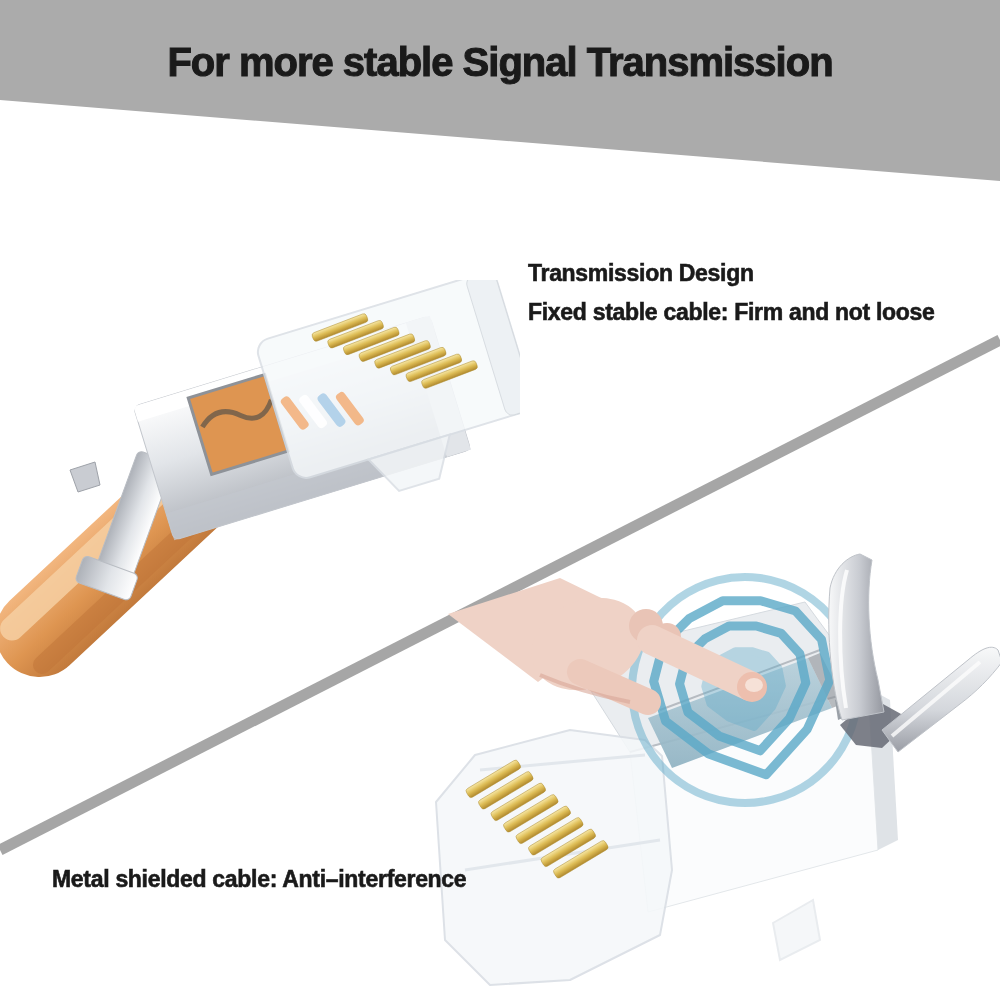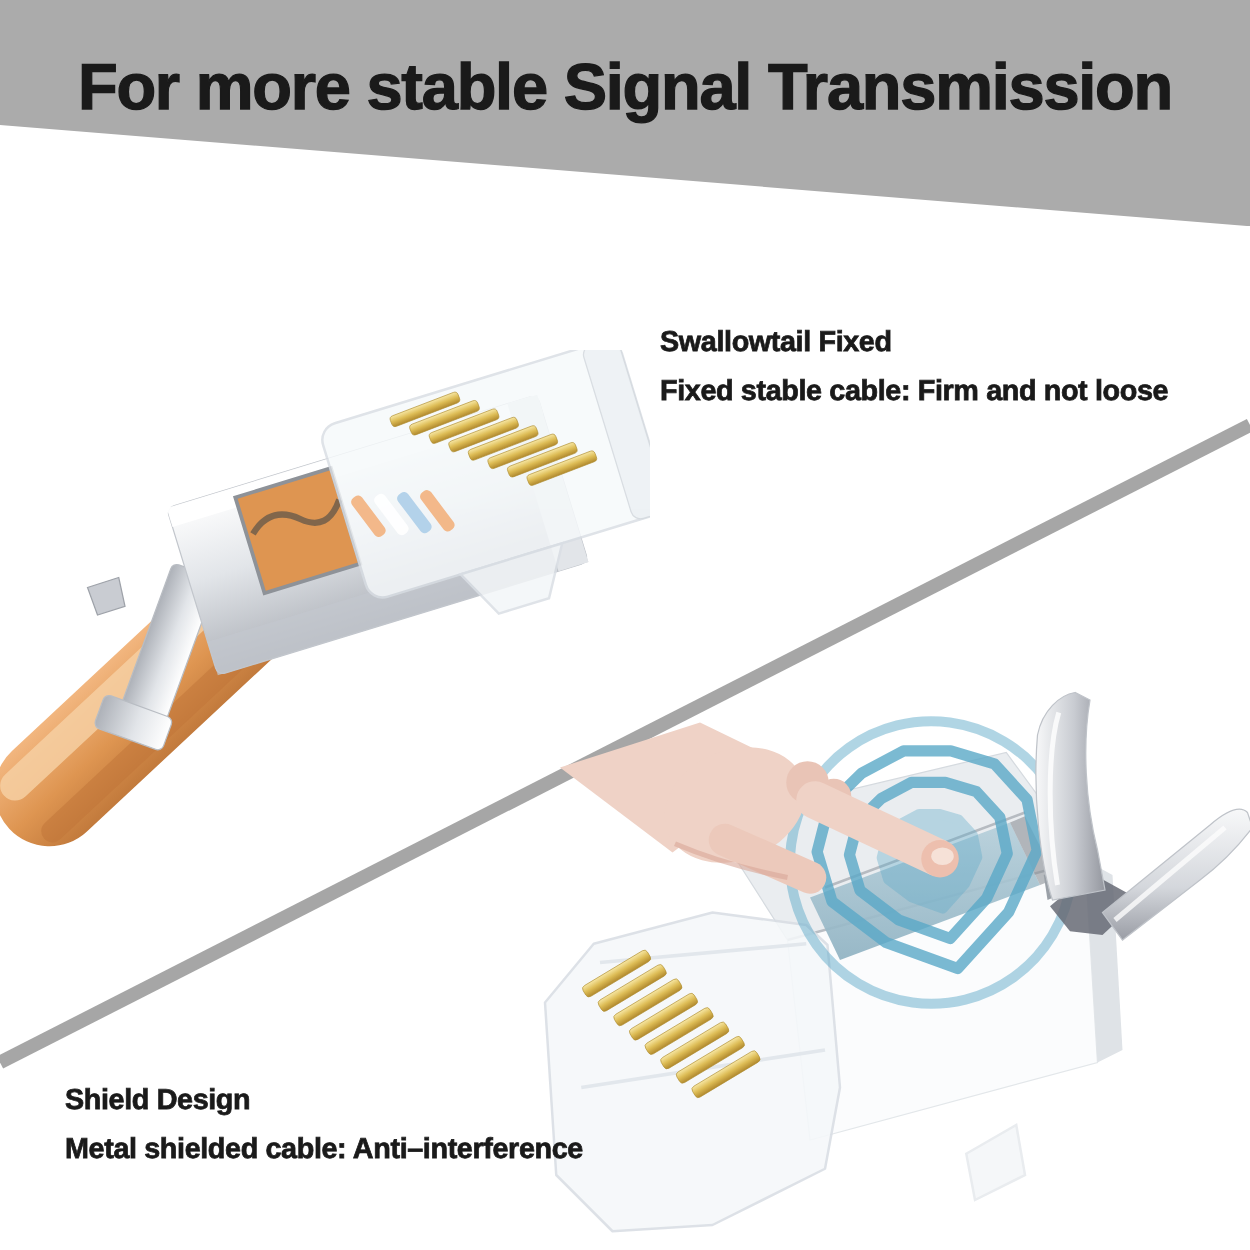--- a/index.html
+++ b/index.html
@@ -2,21 +2,21 @@
 <html style="--banner_bg: #ABABAB; --text: #1A1A1A; --stripe: #A6A6A6; --cable_orange: #DE9551; --pin_gold: #DDBC55; --metal_silver: #D9DCE1; --shield_icon_blue: #5BA9C8; --skin: #EFD2C6; --slide_tab_blue: #9FC0CE;"><head>
 <meta charset="utf-8">
 <style>
   html,body{margin:0;padding:0;background:#fff;}
   .canvas{position:relative;width:1000px;height:1000px;background:#fff;overflow:hidden;
           font-family:"Liberation Sans","DejaVu Sans",sans-serif;}
   .banner{position:absolute;left:0;top:0;width:1000px;height:181px;
           background:var(--banner_bg,#ABABAB);
           clip-path:polygon(0 0,100% 0,100% 100%,0 55.2%);}
   .banner-title{position:absolute;left:0;top:40px;width:100%;text-align:center;
-          font-size:52px;font-weight:bold;letter-spacing:-1px;
+          font-size:40px;font-weight:bold;letter-spacing:-1px;
           color:var(--text,#1A1A1A);-webkit-text-stroke:1px var(--text,#1A1A1A);}
   .stripe-svg,.photo-svg{position:absolute;pointer-events:none;}
   .stripe-svg{left:0;top:0;}
   .stripe-line{stroke:var(--stripe,#A6A6A6);stroke-width:11;}
   .photo-left{left:0;top:280px;}
   .photo-right{left:420px;top:540px;}
   .caption{position:absolute;color:var(--text,#1A1A1A);font-weight:bold;font-size:23px;
            letter-spacing:-0.3px;-webkit-text-stroke:0.6px var(--text,#1A1A1A);line-height:26px;}
   .caption .line+.line{margin-top:13px;}
   .caption-swallowtail{left:528px;top:260px;}
@@ -176,21 +176,20 @@
     <g>
       <polygon points="420,185 452,158 492,180 462,208 436,205" fill="#666A74" opacity="0.85"></polygon>
       <path d="M 422,180 C 412,150 406,95 410,48 C 414,28 428,16 440,14 L 452,20 C 446,55 448,100 458,140 L 464,172 Z" fill="url(#r-wing)" stroke="#BFC3C9" stroke-width="1"></path>
       <path d="M 426,168 C 418,120 418,60 427,30" fill="none" stroke="#FFFFFF" stroke-width="4" opacity="0.8"></path>
       <path d="M 462,190 L 548,120 C 562,108 572,104 578,110 L 582,122 C 570,138 556,152 540,164 L 478,212 Z" fill="url(#r-wing2)" stroke="#BFC3C9" stroke-width="1"></path>
       <path d="M 472,196 L 560,122" fill="none" stroke="#FDFDFD" stroke-width="4" opacity="0.8"></path>
     </g>
   </svg>
 
   <div class="caption caption-swallowtail">
-    <div class="line">Swallowtail Fixed</div>
+    <div class="line">Transmission Design</div>
     <div class="line">Fixed stable cable: Firm and not loose</div>
   </div>
   <div class="caption caption-shield">
-    <div class="line">Shield Design</div>
     <div class="line">Metal shielded cable: Anti–interference</div>
   </div>
 
 </div>
 
 </body></html>

